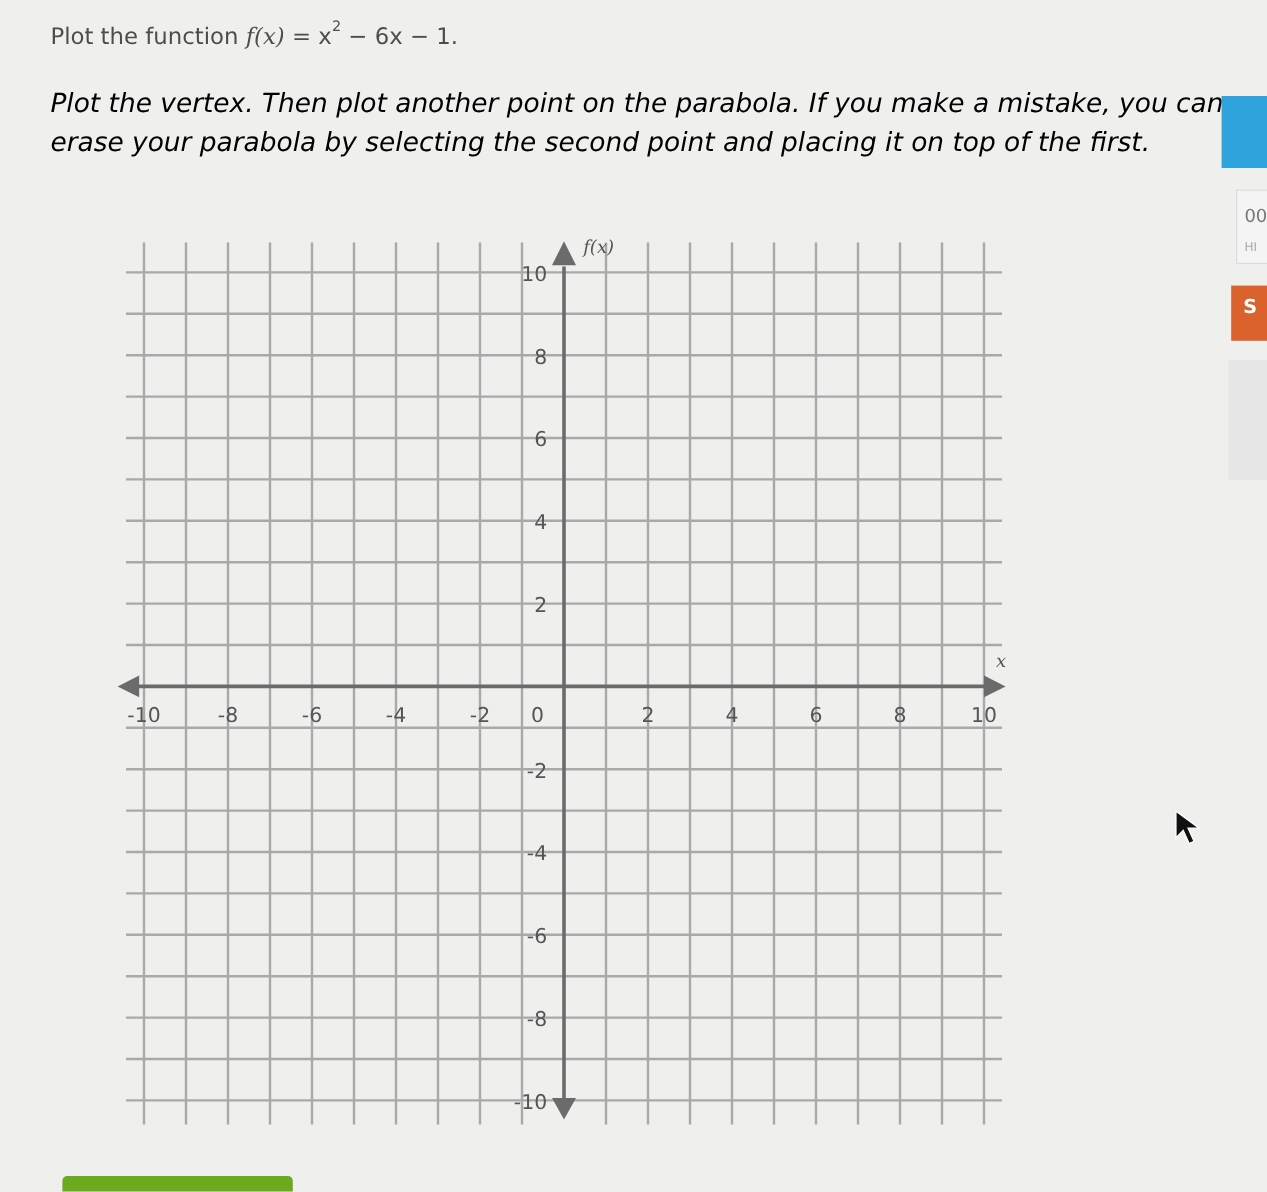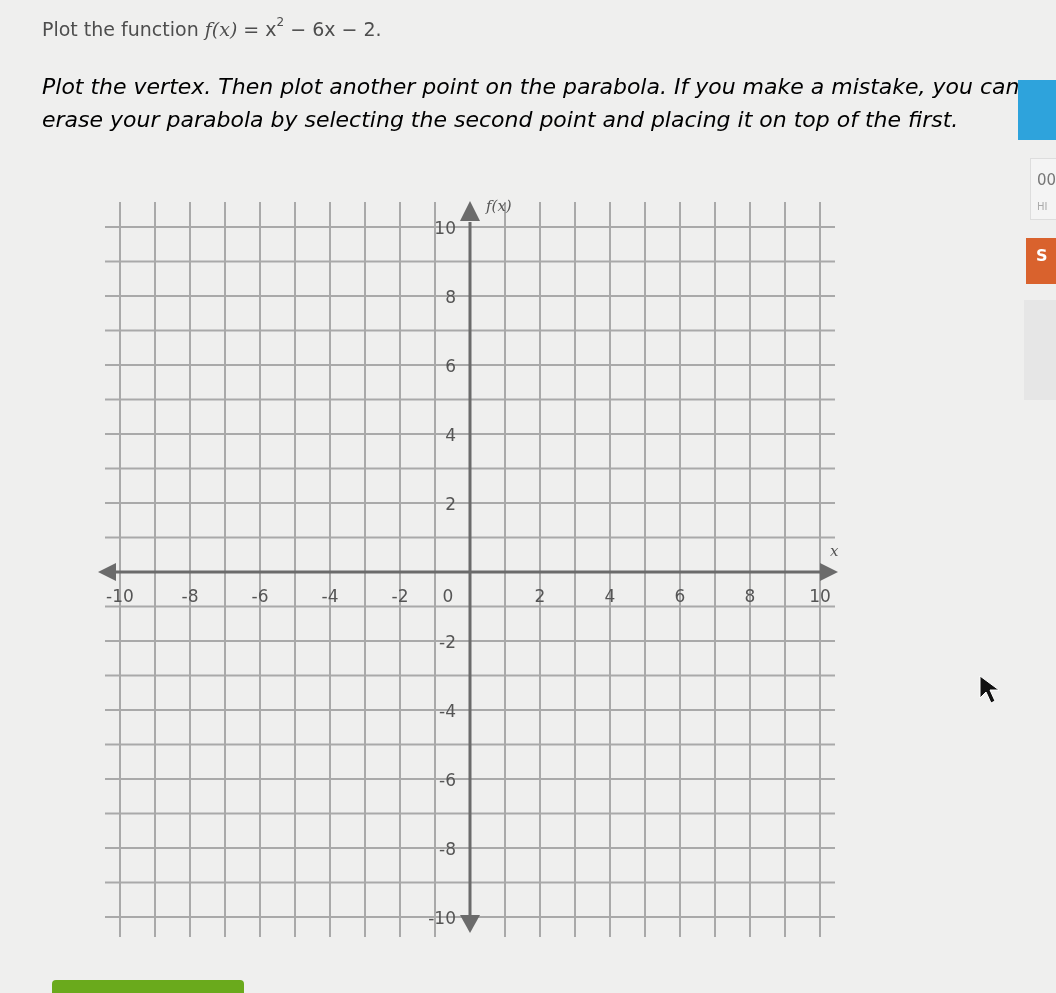--- a/index.html
+++ b/index.html
@@ -15,21 +15,21 @@
   .side-orange .sub { font-size:9px; display:block; font-weight:normal;margin-top:38px; }
   .side-panel { position:absolute; left:1024px; top:300px; width:32px; height:100px; background:#e6e6e6; }
   .graph { position:absolute; left:0; top:0; }
   .cursor { position:absolute; left:978px; top:674px; }
   .check-btn { position:absolute; left:52px; top:980px; width:192px; height:30px; background:#6aaa1c; border-radius:4px; }
 </style>
 </head>
 <body>
 
 <div class="title">
-  <span>Plot the function </span><span class="fx">f(x)</span><span> = x</span><sup>2</sup><span> − 6x − 2.</span>
+  <span>Plot the function </span><span class="fx">f(x)</span><span> = x</span><sup>2</sup><span> − 6x − 1.</span>
 </div>
 
 <div class="instr">Plot the vertex. Then plot another point on the parabola. If you make a mistake, you can erase your parabola by selecting the second point and placing it on top of the first.</div>
 
 <div class="side-blue"></div>
 <div class="side-box">
   <span>00</span>
   <span class="sub">HI</span>
 </div>
 <div class="side-orange">

